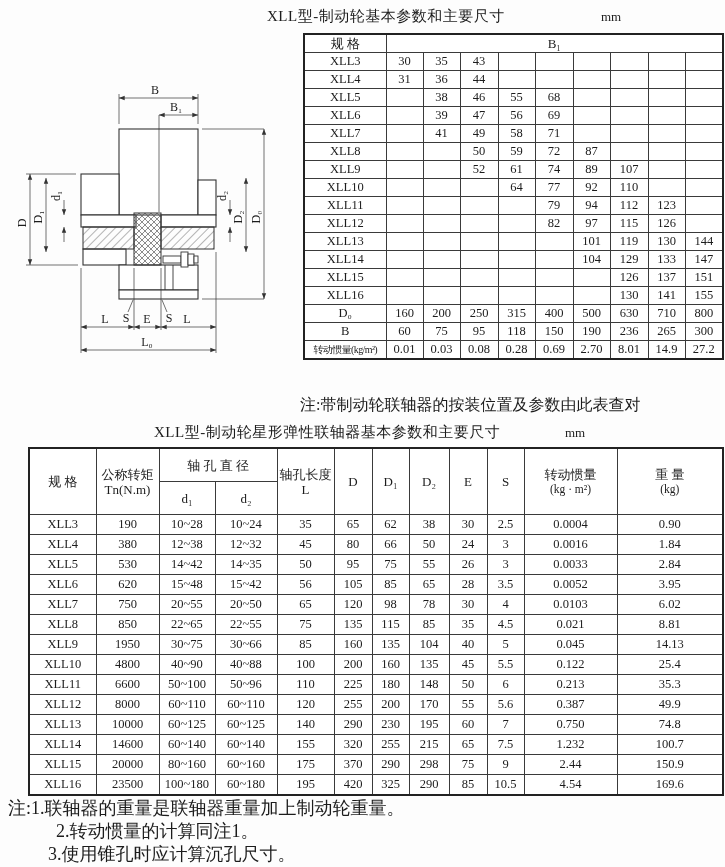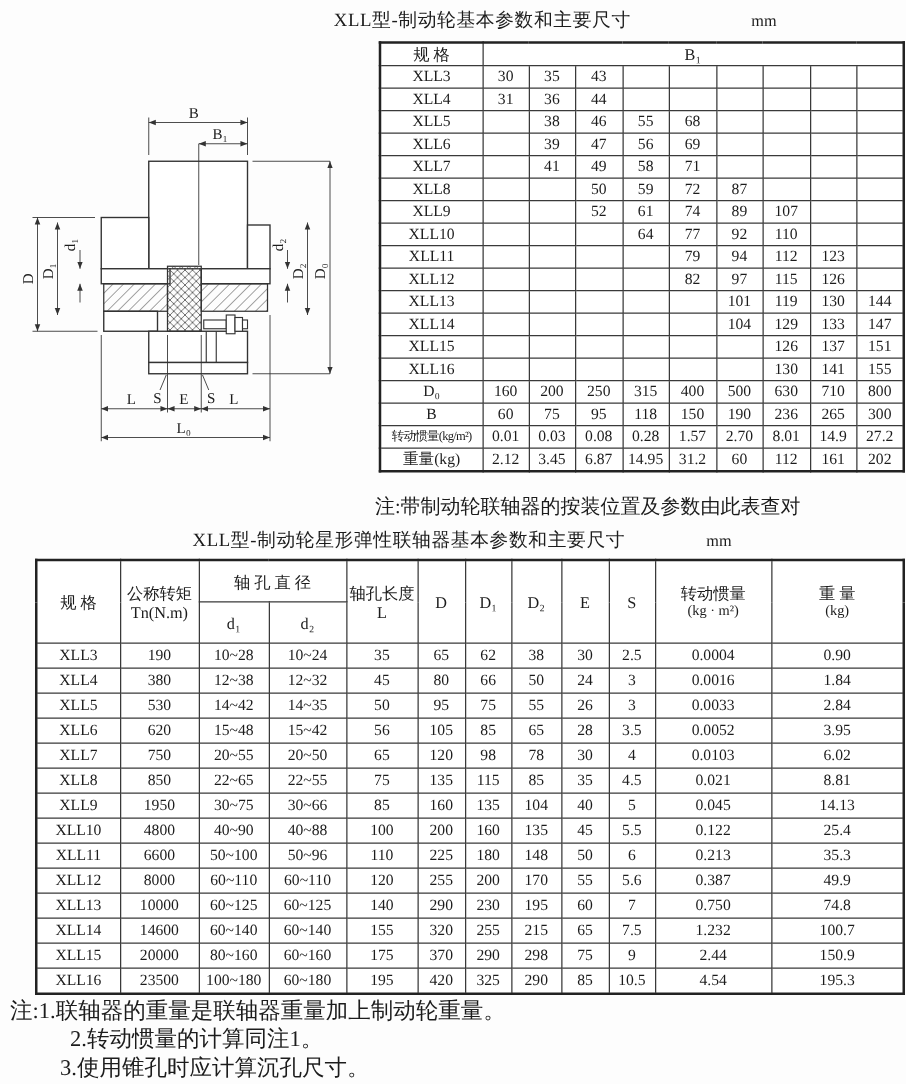--- a/index.html
+++ b/index.html
@@ -340,37 +340,25 @@
         <td>236</td>
         <td>265</td>
         <td>300</td>
       </tr>
       <tr>
         <td class="rowhead small">转动惯量(kg/m²)</td>
         <td>0.01</td>
         <td>0.03</td>
         <td>0.08</td>
         <td>0.28</td>
-        <td>1.57</td>
+        <td>0.69</td>
         <td>2.70</td>
         <td>8.01</td>
         <td>14.9</td>
         <td>27.2</td>
-      </tr>
-      <tr>
-        <td class="rowhead">重量(kg)</td>
-        <td>2.12</td>
-        <td>3.45</td>
-        <td>6.87</td>
-        <td>14.95</td>
-        <td>31.2</td>
-        <td>60</td>
-        <td>112</td>
-        <td>161</td>
-        <td>202</td>
       </tr>
     </tbody>
 </table>
 
 <div class="abs note" style="left:300px;top:395px">注:带制动轮联轴器的按装位置及参数由此表查对</div>
 
 <div class="abs title" style="left:154px;top:423px">XLL型-制动轮星形弹性联轴器基本参数和主要尺寸</div>
 <div class="abs unit" style="left:565px;top:425px">mm</div>
 
 <table class="t2 abs" style="left:28px;top:447px">
@@ -607,20 +595,20 @@
         <td>23500</td>
         <td>100~180</td>
         <td>60~180</td>
         <td>195</td>
         <td>420</td>
         <td>325</td>
         <td>290</td>
         <td>85</td>
         <td>10.5</td>
         <td>4.54</td>
-        <td>195.3</td>
+        <td>169.6</td>
       </tr>
     </tbody>
 </table>
 
 <div class="abs fn" style="left:8px;top:796px">注:1.联轴器的重量是联轴器重量加上制动轮重量。</div>
 <div class="abs fn" style="left:56px;top:819px">2.转动惯量的计算同注1。</div>
 <div class="abs fn" style="left:48px;top:842px">3.使用锥孔时应计算沉孔尺寸。</div>
 
 </body></html>

